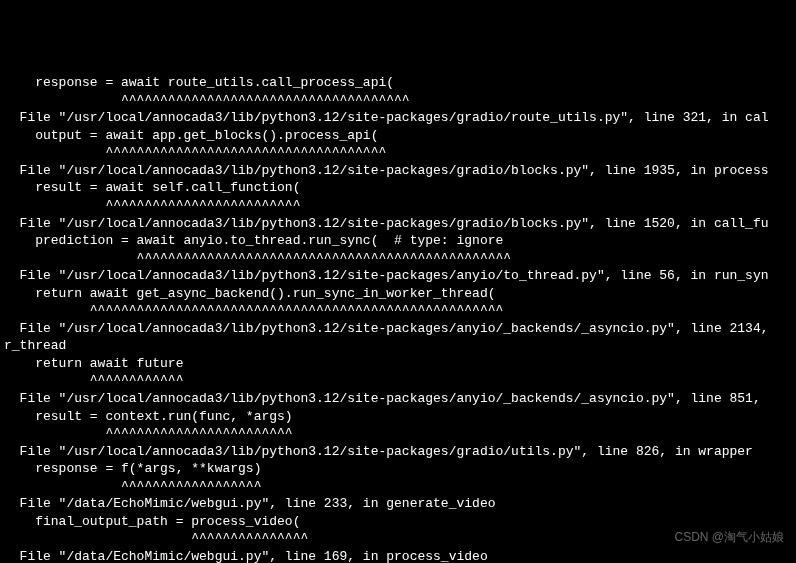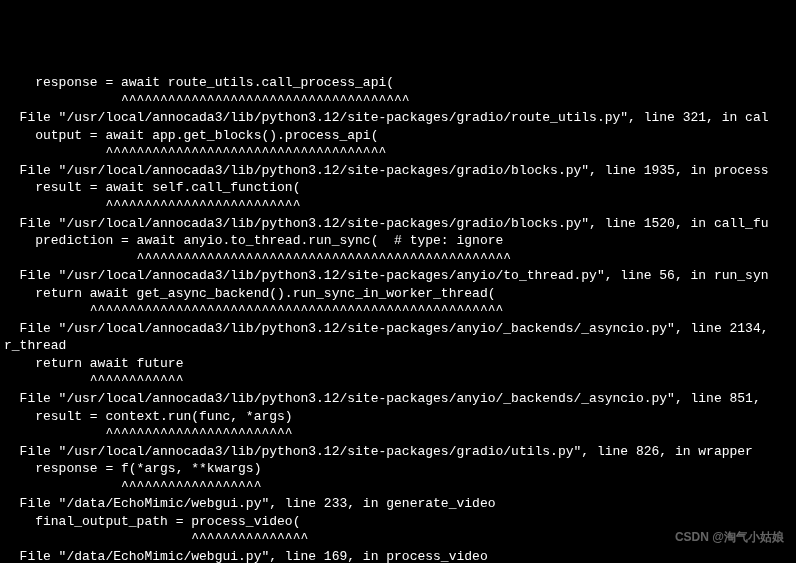--- a/index.html
+++ b/index.html
@@ -23,21 +23,20 @@
     .terminal {
       white-space: pre;
     }
     .watermark {
       position: absolute;
       bottom: 18px;
       right: 12px;
       color: rgba(200, 200, 200, 0.5);
       font-size: 12px;
       font-family: sans-serif;
-      font-weight: bold;
     }
   </style>
 </head>
 <body>
 
 
 
 <div class="terminal">    response = await route_utils.call_process_api(
                ^^^^^^^^^^^^^^^^^^^^^^^^^^^^^^^^^^^^^
   File "/usr/local/annocada3/lib/python3.12/site-packages/gradio/route_utils.py", line 321, in cal

